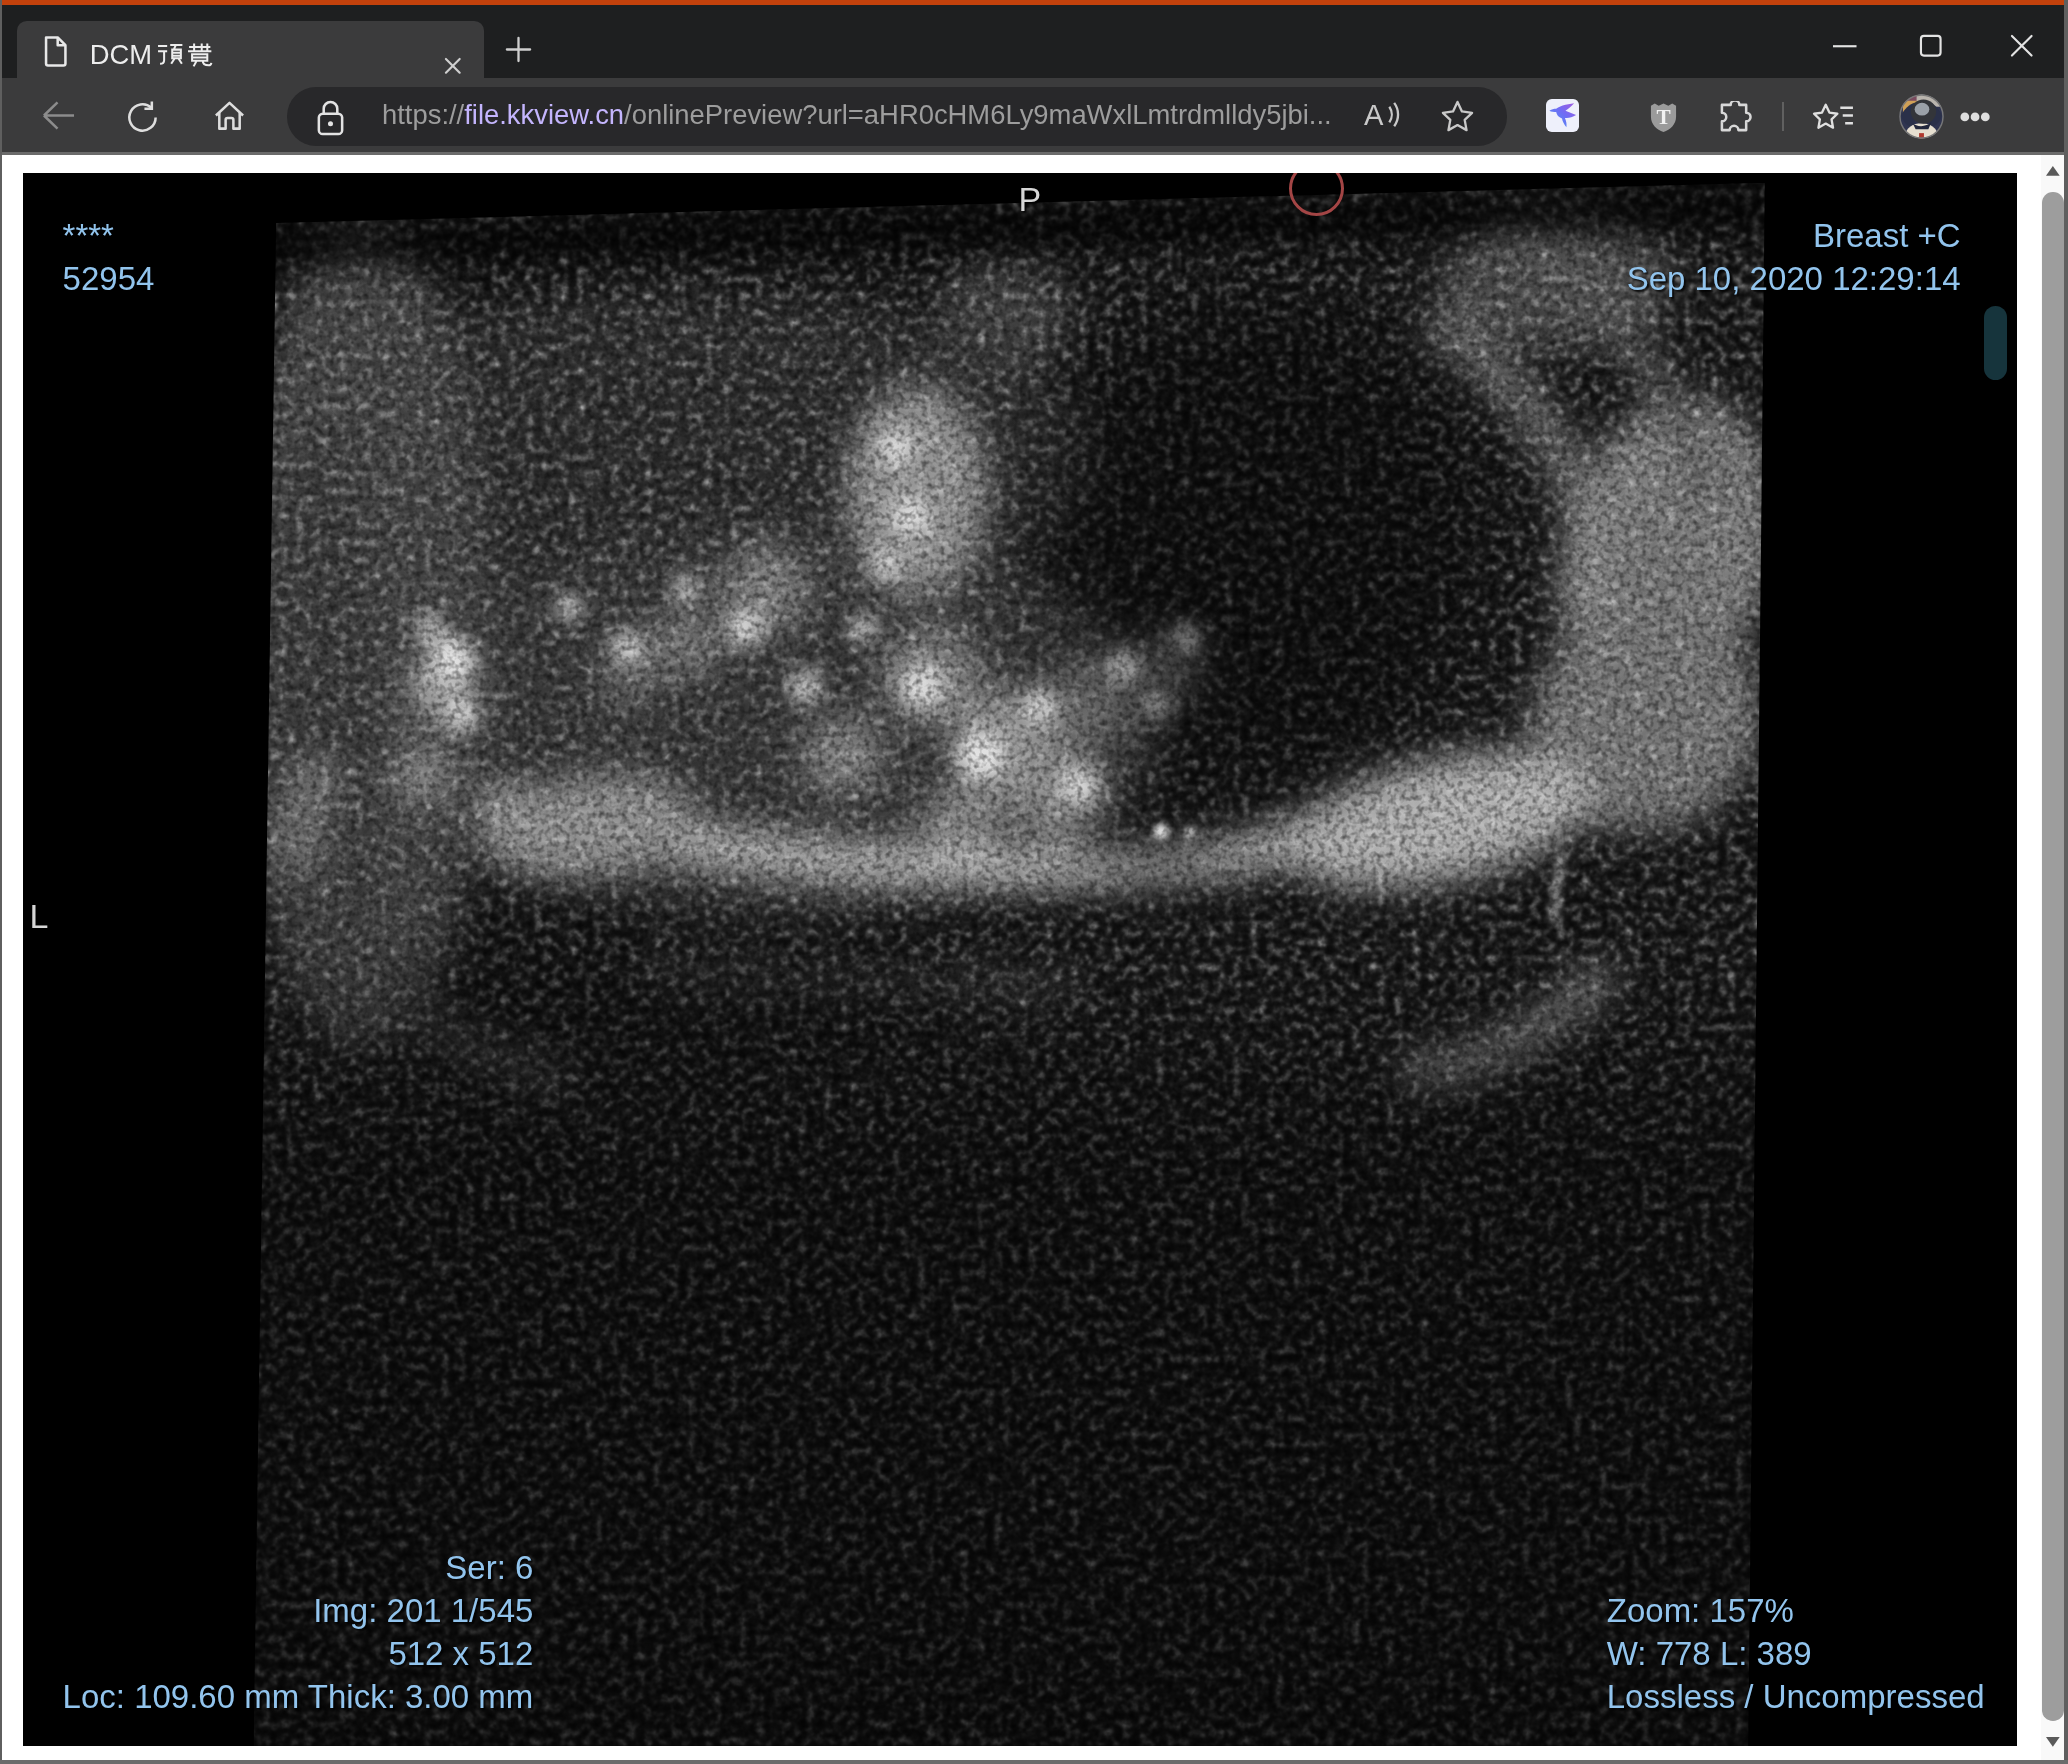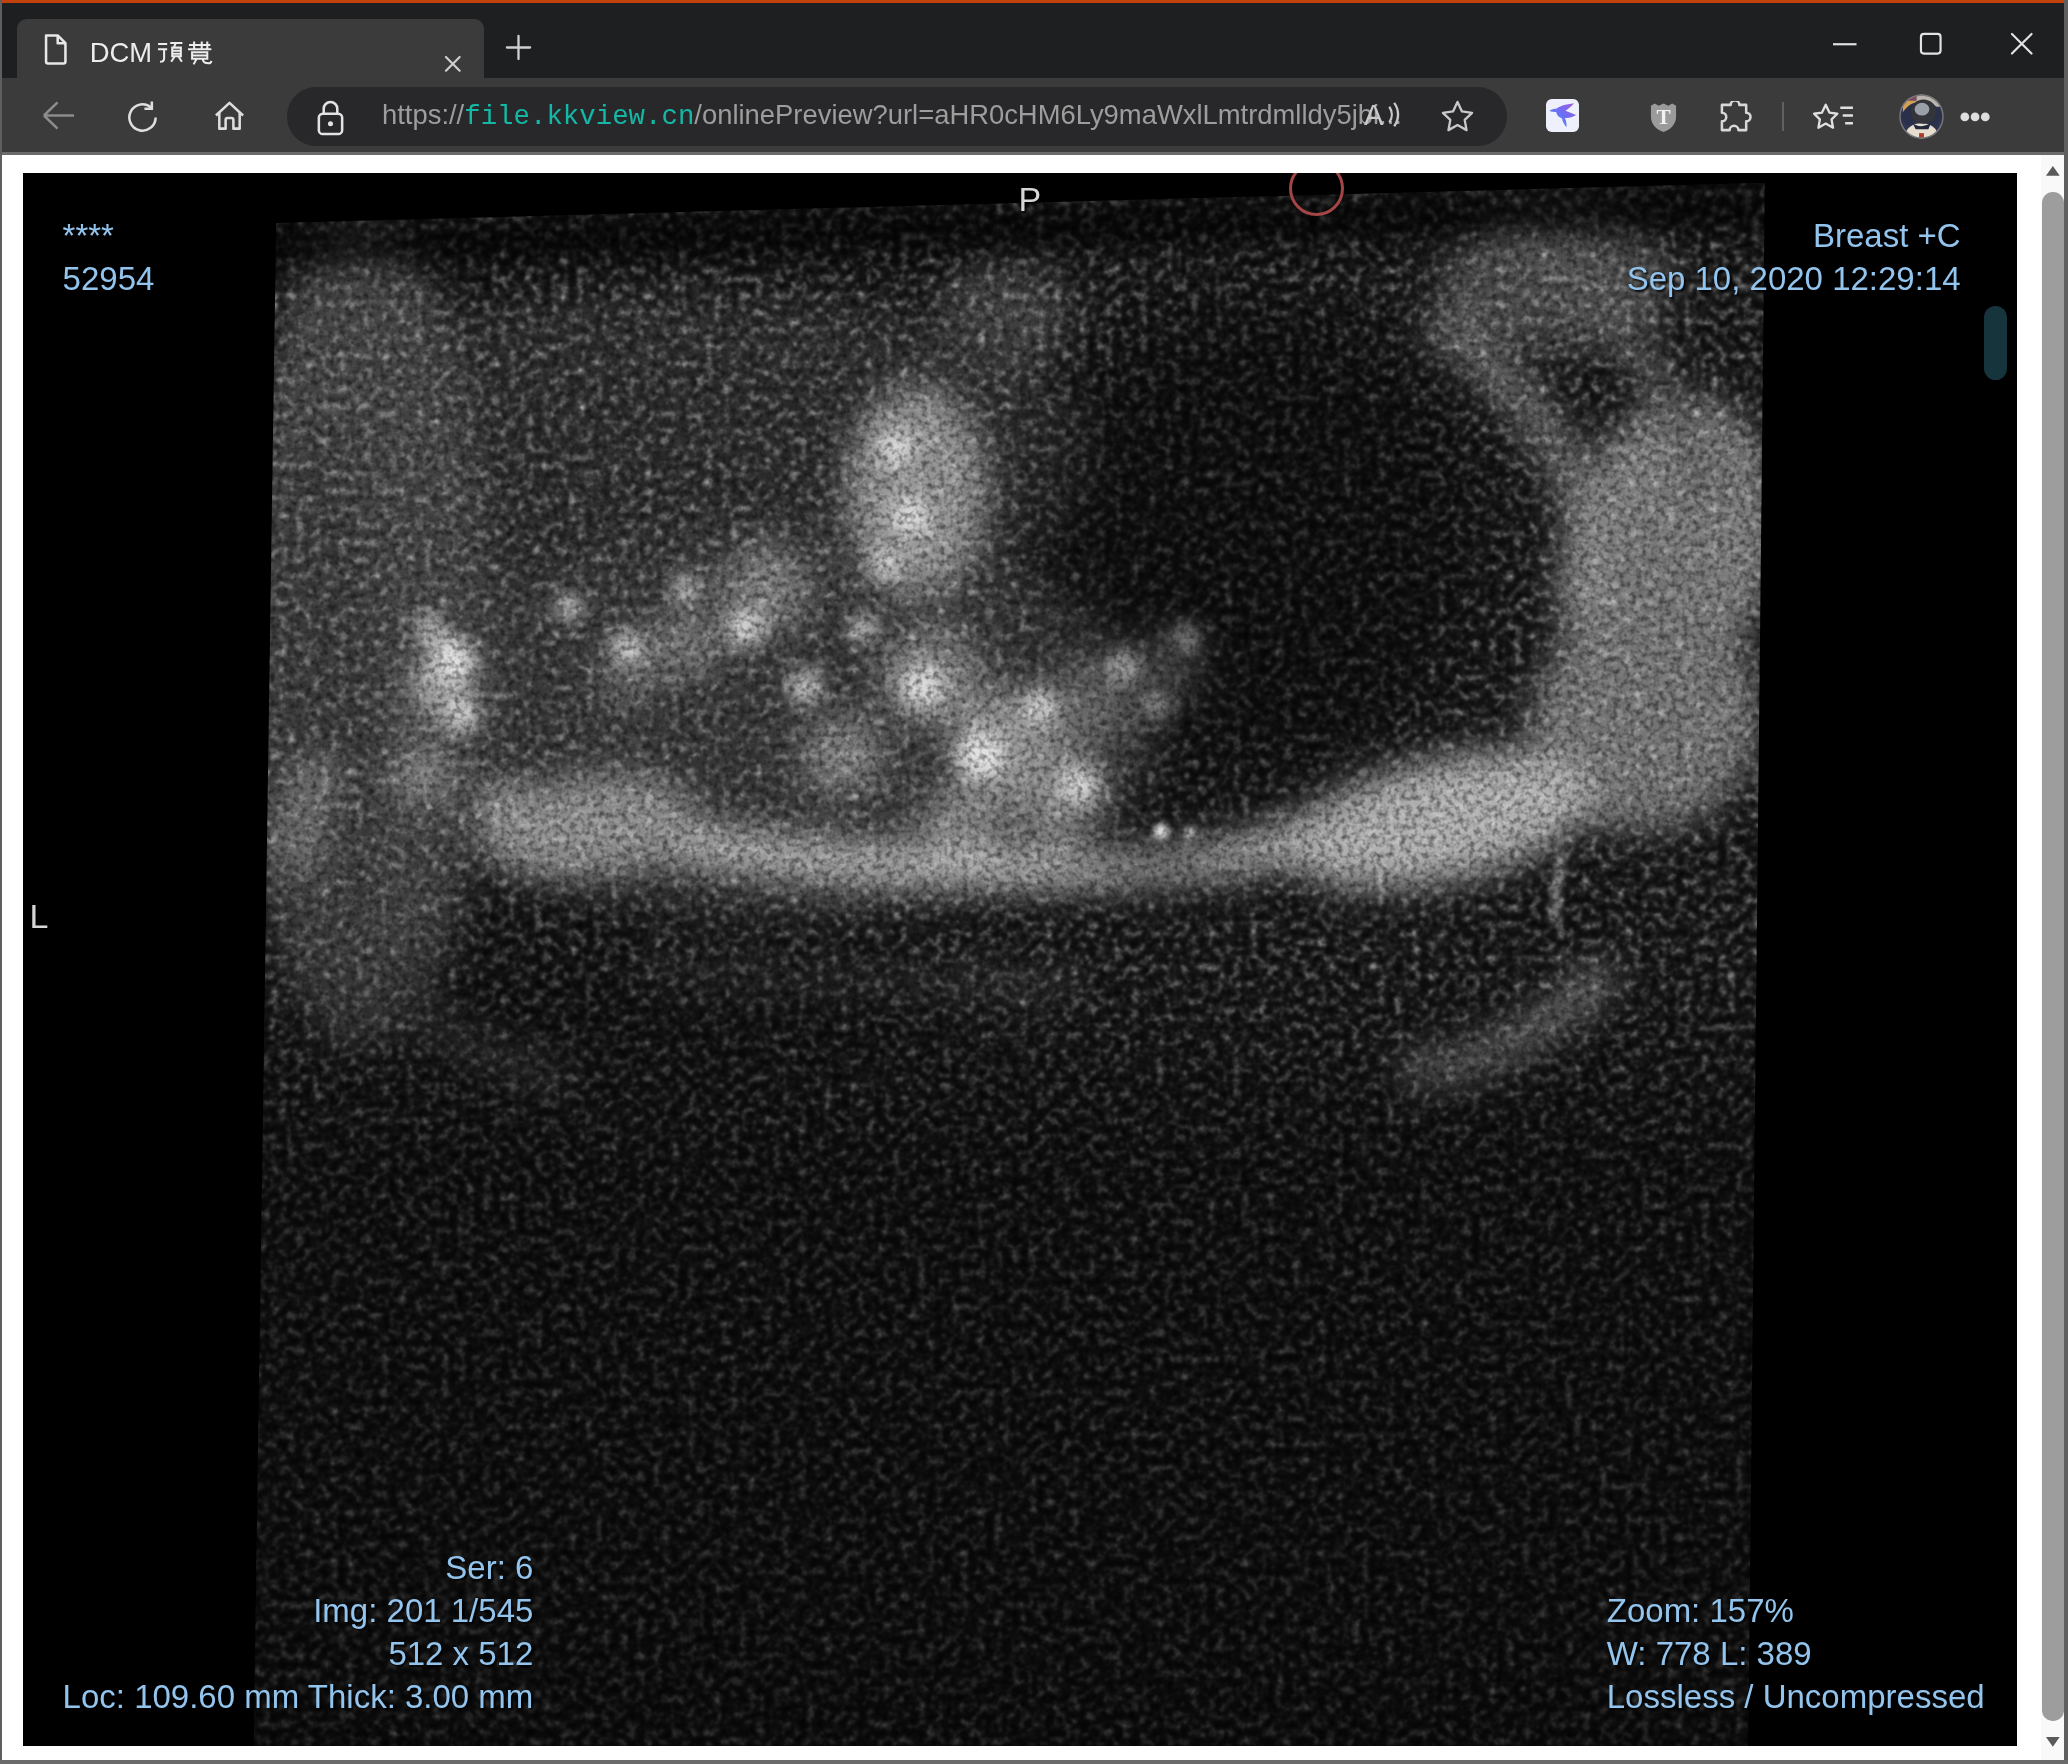--- a/index.html
+++ b/index.html
@@ -1,26 +1,26 @@
 <!DOCTYPE html>
 <html><head>
 <meta charset="utf-8">
 <style>
   html,body{margin:0;padding:0;}
   body{width:2068px;height:1764px;position:relative;overflow:hidden;
        font-family:"Liberation Sans",sans-serif;background:#fff;}
   .abs{position:absolute;}
   
-  #tabstrip{left:0;top:0;width:2068px;height:78px;background:#1e1f20;border-top:3px solid #c2410c;box-sizing:border-box;}
+  #tabstrip{left:0;top:0;width:2068px;height:78px;background:#1e1f20;border-top:5px solid #c2410c;box-sizing:border-box;}
   #tab{left:16.7px;top:15.7px;width:467px;height:63px;background:#3b3b3c;border-radius:9.8px 9.8px 0 0;}
   #tabtitle{left:73px;top:18.6px;color:#ededed;font-size:27.4px;letter-spacing:0px;}
   #navbar{left:0;top:78px;width:2068px;height:74px;background:#3b3b3c;}
   #pill{left:287px;top:8.8px;width:1220px;height:59px;border-radius:29px;background:#28282a;}
   #urltext{left:95px;top:12.7px;font-size:27.4px;color:#9d9d9d;white-space:nowrap;}
-  #urltext b{color:#14b8a6;font-weight:normal;font-family:Liberation Mono, monospace;}
+  #urltext b{color:#c4b5fd;font-weight:normal;}
   #sepline{left:0;top:152px;width:2068px;height:2.9px;background:#6b6b6b;}
   
   #page{left:2px;top:155px;width:2039px;height:1605px;background:#ffffff;}
   #canvas{position:absolute;left:20.6px;top:17.6px;width:1994px;height:1573px;background:#000;overflow:hidden;}
   
   #sbar{left:2041px;top:155px;width:23.5px;height:1605px;background:#f9f9f9;}
   #sthumb{left:1px;top:37px;width:21.6px;height:1529px;background:#9d9d9d;border-radius:10.8px;}
   
   #bleft{left:0;top:0;width:2px;height:1764px;background:#5f5f5f;}
   #bright{left:2064px;top:0;width:3.9px;height:1764px;background:#5f5f5f;}

